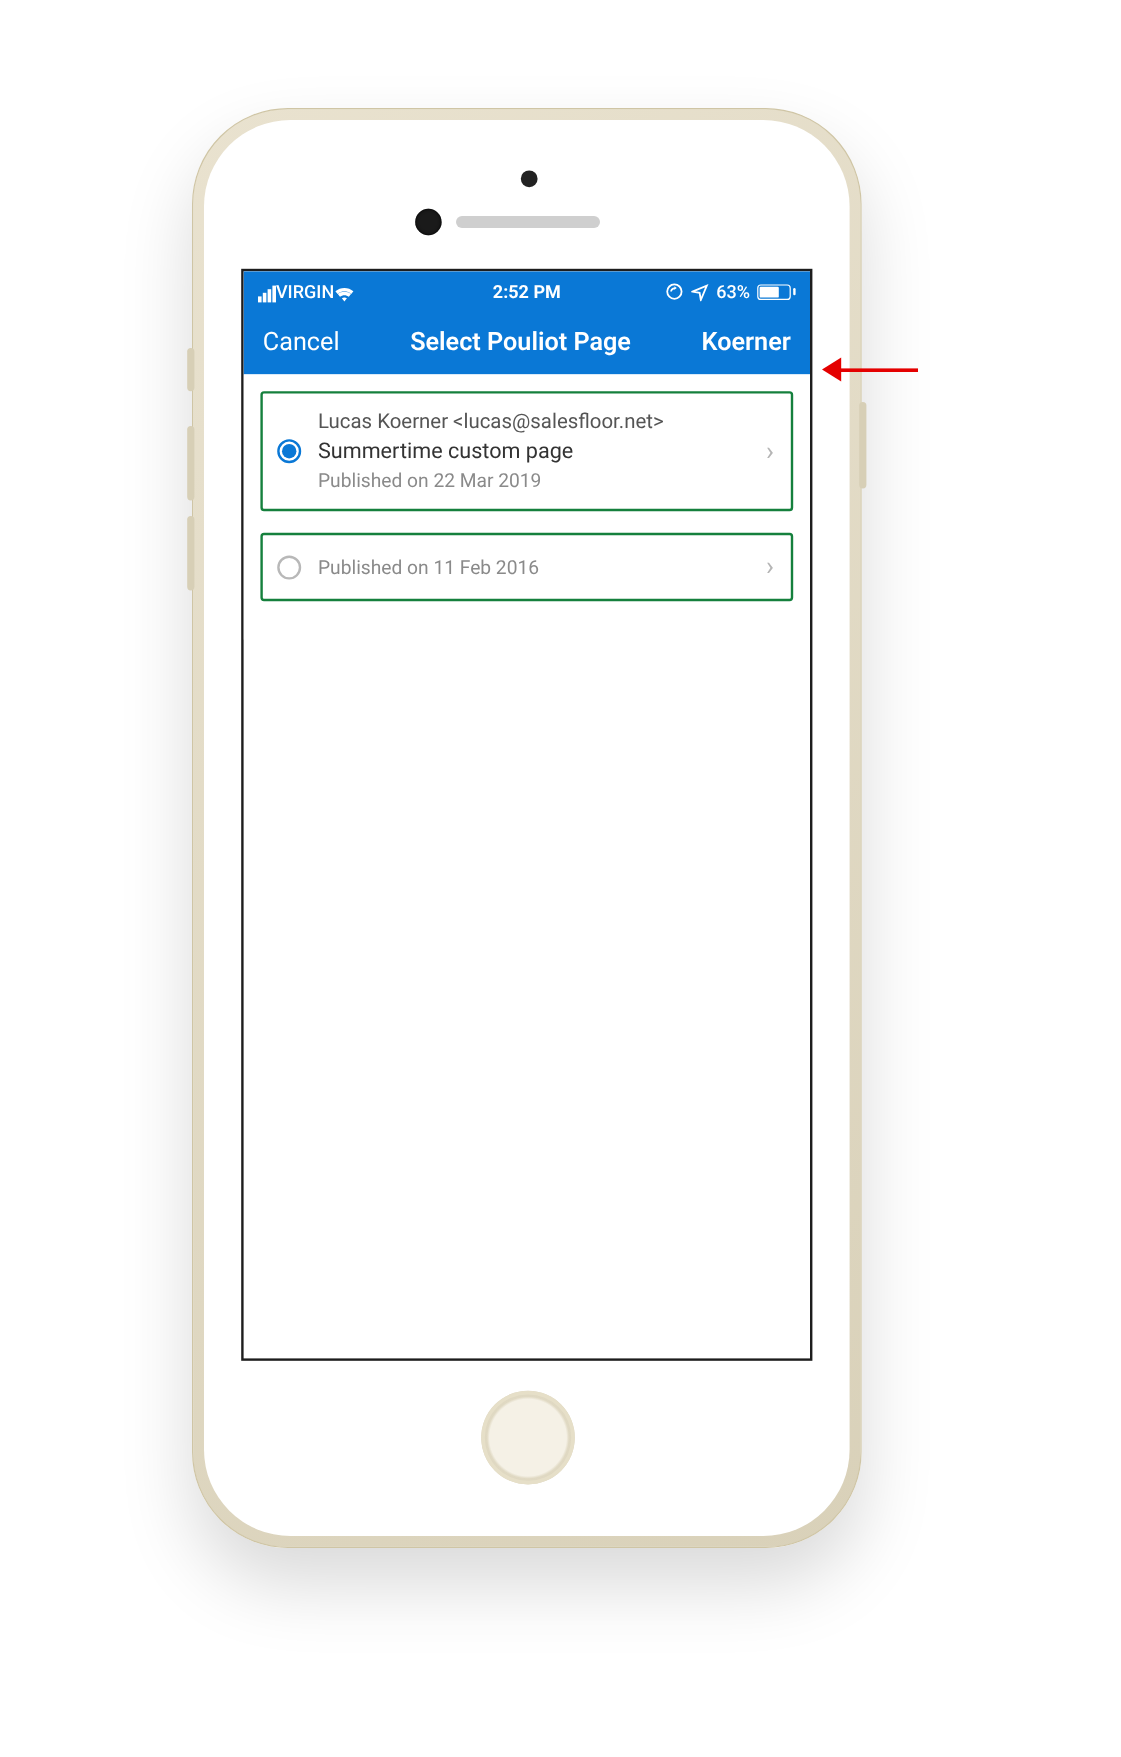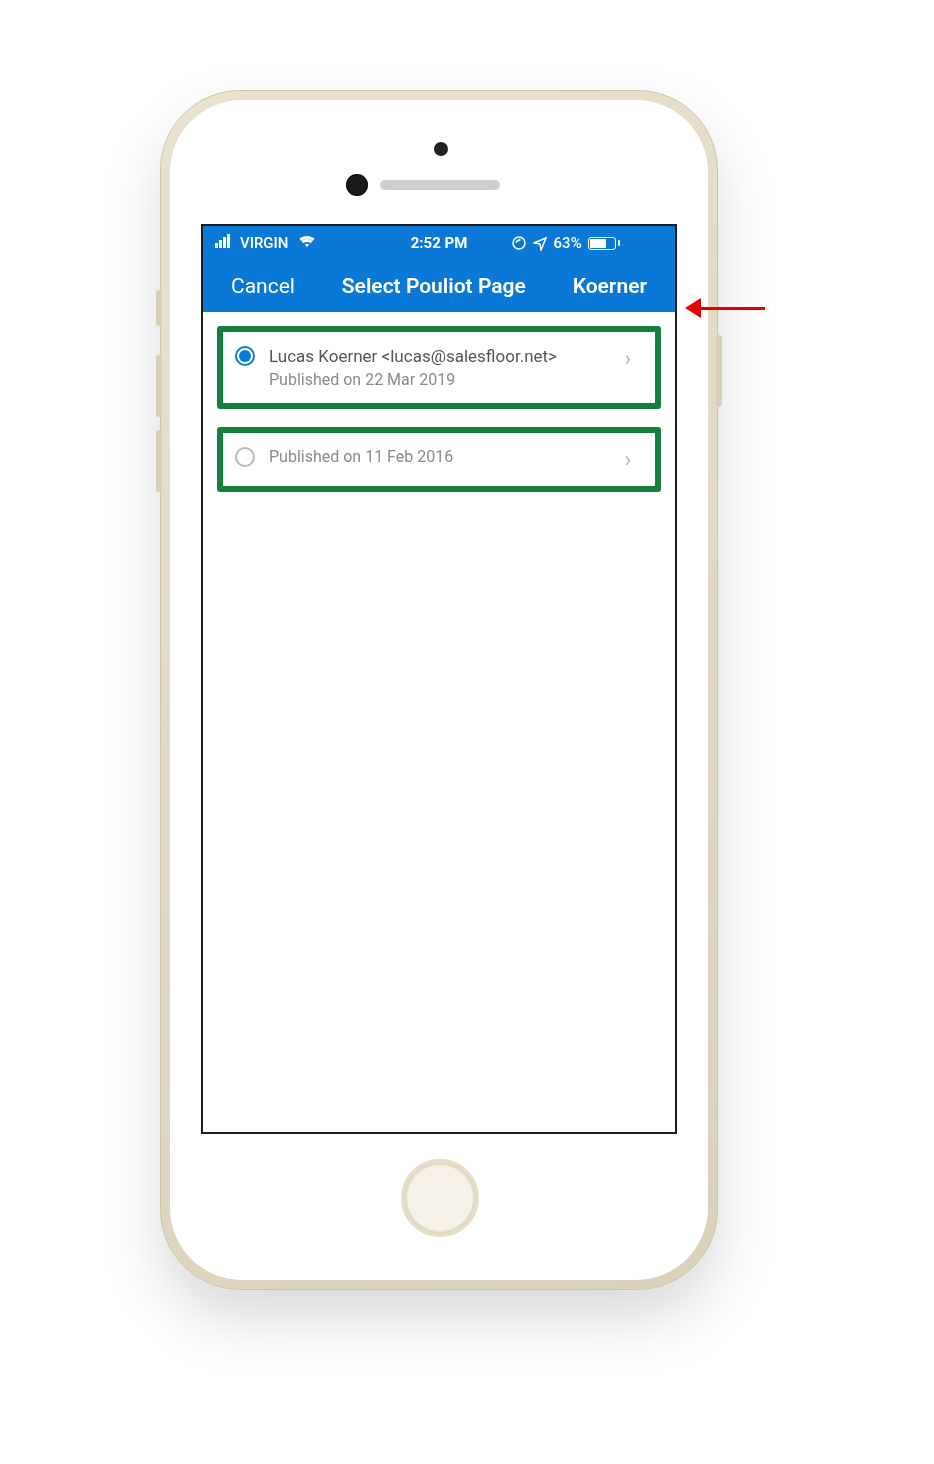--- a/index.html
+++ b/index.html
@@ -95,57 +95,57 @@
     
     .status-nav {
       background:#0a78d6;
       color:#fff;
     }
     .status-bar {
       display:flex; align-items:center;
       height:34px; padding:0 12px;
       font-size:15px; font-weight:500;
     }
-    .status-left { display:flex; align-items:flex-start; gap:10px; flex:1;}
+    .status-left { display:flex; align-items:flex-end; gap:0; flex:1;}
     .status-center { flex:0; white-space:nowrap; font-weight:700;}
-    .status-right { display:flex; align-items:center; gap:6px; flex:1; justify-content:center;}
+    .status-right { display:flex; align-items:center; gap:6px; flex:1; justify-content:flex-end;}
 
     .bars { display:inline-flex; align-items:flex-end; gap:1px; }
     .bars span { width:3px; background:#fff; display:inline-block; }
     .bars span:nth-child(1){height:5px}.bars span:nth-child(2){height:8px}
     .bars span:nth-child(3){height:11px}.bars span:nth-child(4){height:14px}
 
     .wifi-icon svg, .loc-icon svg, .rot-icon svg { display:block; }
 
     .battery {
       display:inline-flex; align-items:center;
     }
     .battery-body {
       width:28px; height:13px; border:1.5px solid #fff; border-radius:3px;
       position:relative;
     }
     .battery-fill { position:absolute; left:1px; top:1px; bottom:1px; width:62%; background:#fff; border-radius:1px;}
     .battery-tip { width:2px; height:6px; background:#fff; margin-left:2px; border-radius:1px;}
 
     .nav-bar {
       display:flex; align-items:center; justify-content:space-between;
-      height:52px; padding:0 28px;
+      height:52px; padding:0 16px;
       font-size:21px;
     }
     .nav-title { font-weight:600; }
     .nav-btn { font-weight:400; cursor:pointer; }
     .nav-btn.attach { font-weight:600; }
 
     
     .content { padding:14px; background:#fff; }
     .card {
-      border:6px solid #15803d;
+      border:2px solid #15803d;
       border-radius:3px;
-      padding:14px 24px 14px 12px;
-      display:flex; 
+      padding:14px 14px 14px 12px;
+      display:flex; align-items:center;
       margin-bottom:18px;
       cursor:pointer;
     }
     .radio {
       width:20px; height:20px; border-radius:50%;
       border:2px solid #b8b8b8;
       margin-right:14px; flex-shrink:0;
       position:relative;
     }
     .radio.selected { border-color:#0a78d6; }
@@ -228,20 +228,21 @@
       <span class="nav-btn attach">Koerner</span>
     </div>
   </div>
 
   <div class="content">
 
     <div class="card">
       <div class="radio selected"></div>
       <div class="card-body">
         <div class="line1">Lucas Koerner &lt;lucas@salesfloor.net&gt;</div>
+        <div class="line2">Summertime custom page</div>
         <div class="line3">Published on 22 Mar 2019</div>
       </div>
       <div class="chev">›</div>
     </div>
 
     <div class="card">
       <div class="radio"></div>
       <div class="card-body">
         <div class="line3">Published on 11 Feb 2016</div>
       </div>

